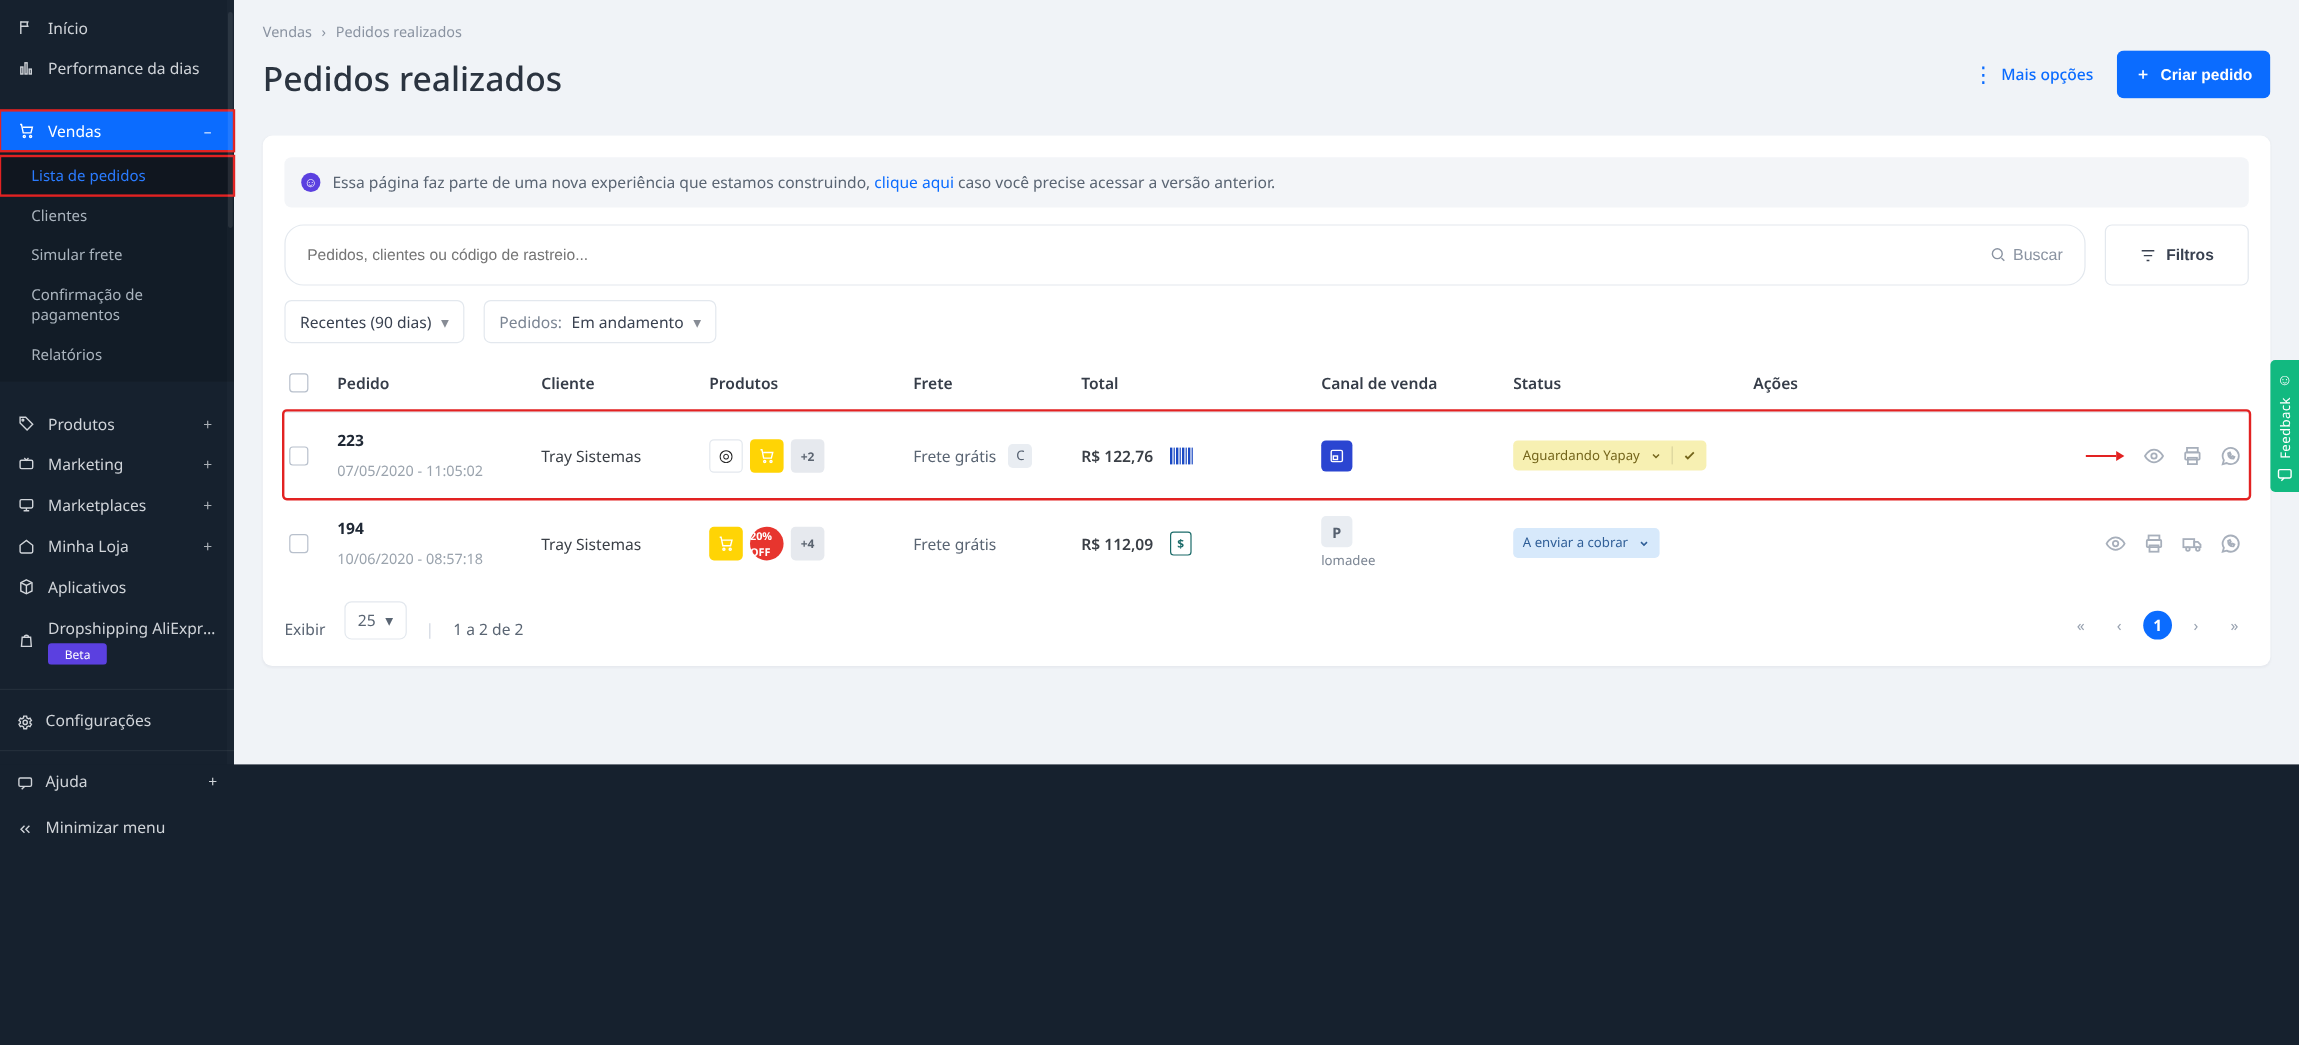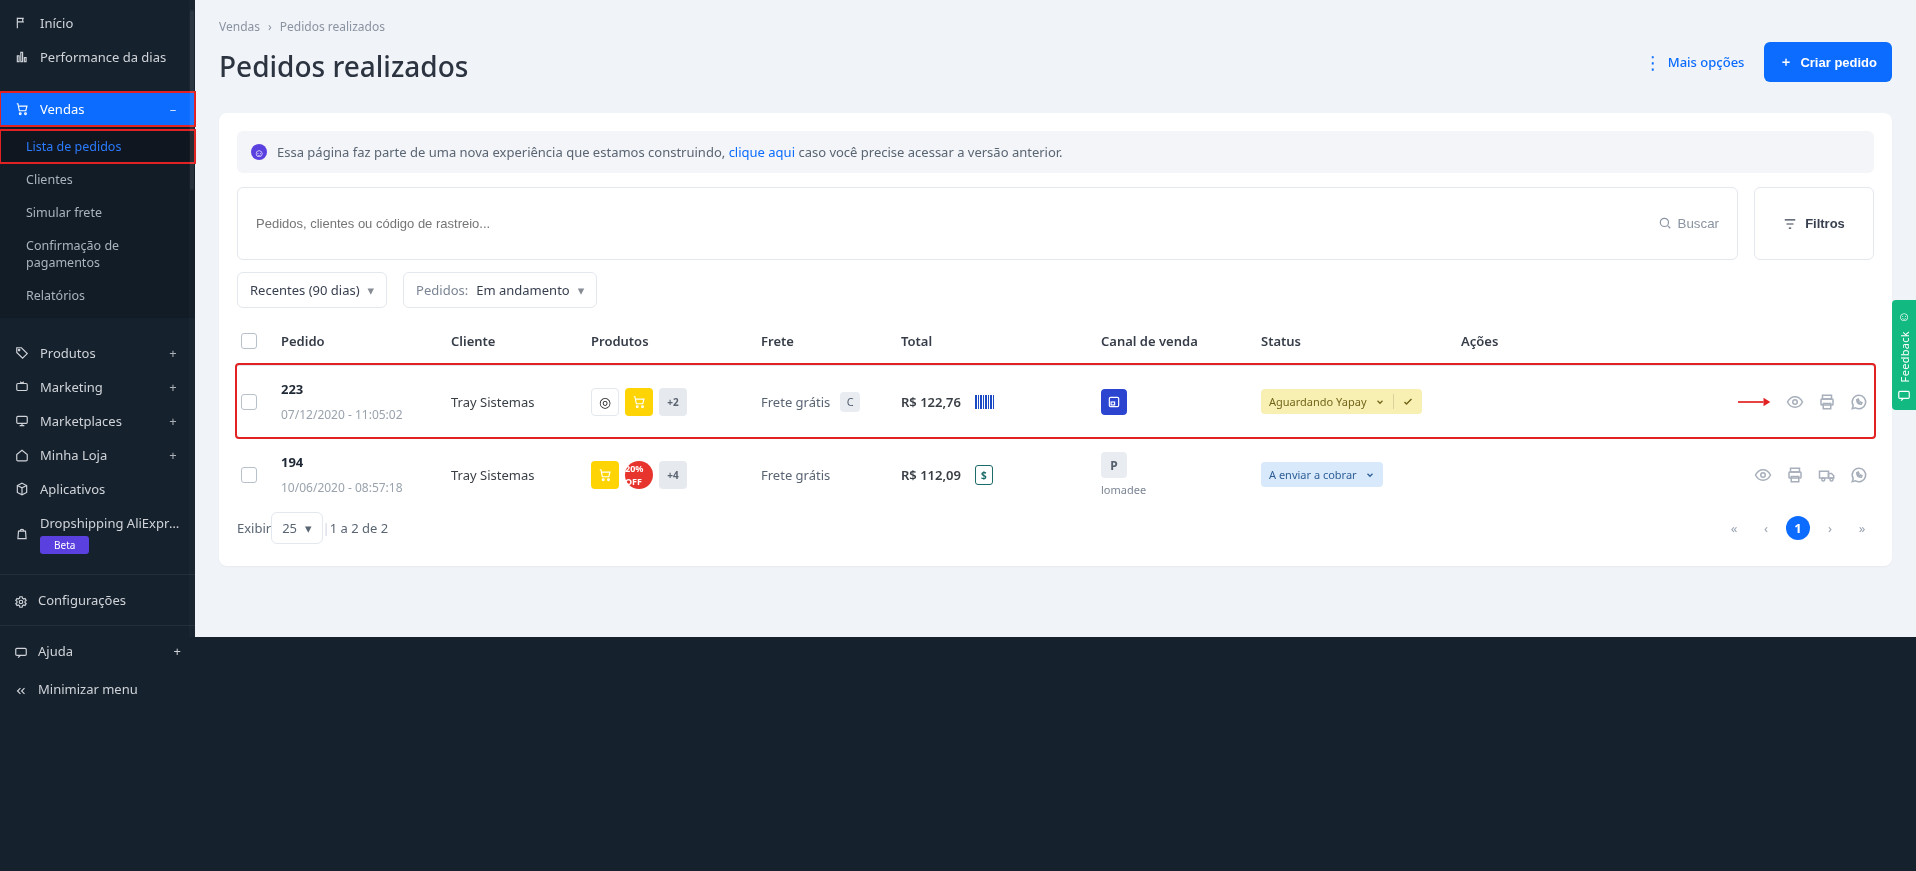--- a/index.html
+++ b/index.html
@@ -83,21 +83,21 @@
   .btn-primary{background:var(--primary);color:#fff}
   .btn-outline{background:#fff;border:1px solid var(--border);color:#394150}
 
   .card{background:var(--card);border-radius:8px;box-shadow:var(--shadow);margin:16px 24px 24px;padding:18px 18px 22px}
 
   .alert{background:#f3f5f8;border-radius:6px;padding:12px 14px;display:flex;align-items:center;gap:10px;color:#5a6573;font-size:13px}
   .alert .dot{width:16px;height:16px;border-radius:50%;background:#5b40e0;color:#fff;display:flex;align-items:center;justify-content:center;font-size:11px}
   .alert a{color:var(--primary);text-decoration:none}
 
   .search-row{display:flex;gap:16px;margin-top:14px}
-  .search-wrap{flex:1;display:flex;align-items:center;border:1px solid var(--border);border-radius:6px;background:#fff;padding:16px 12px}
+  .search-wrap{flex:1;display:flex;align-items:center;border:1px solid var(--border);border-radius:16px;background:#fff;padding:5px 12px}
   .search-wrap input{flex:1;border:0;outline:0;padding:12px 6px;font-size:13px;background:transparent}
   .search-btn{display:flex;align-items:flex-start;gap:6px;color:#8a93a1;font-weight:500;padding:8px 6px;border:0;background:transparent;cursor:pointer}
   .filter-btn{min-width:120px;justify-content:center}
 
   .toolbar{display:flex;gap:16px;margin-top:12px;align-items:center}
   .select{display:inline-flex;align-items:center;gap:8px;background:#fff;border:1px solid var(--border);border-radius:6px;padding:8px 12px;color:#394150}
   .select .prefix{color:#7b8593}
   .select .chev{opacity:.6}
 
   .table{margin-top:10px}
@@ -124,21 +124,21 @@
   .status{display:inline-flex;align-items:center;gap:8px;border-radius:4px;padding:5px 8px;font-size:11px}
   .status .sep{width:1px;align-self:stretch;background:rgba(0,0,0,.12)}
   .status.yellow{background:#f7f0b2;color:#74651b}
   .status.blue{background:#d7e9fb;color:#2f5e97}
   .actions .aicon{width:22px;height:22px;display:flex;align-items:center;justify-content:center;color:#a7afbb;border-radius:4px}
   .actions{display:flex;gap:10px;justify-content:flex-end}
 
   .row-hl{outline:2px solid #e22222;border-radius:2px}
   .arrow{display:inline-flex;align-items:center;gap:2px;color:#e22222;margin-right:2px}
 
-  .table-footer{display:flex;align-items:center;margin-top:1px;color:#5a6573}
+  .table-footer{display:flex;align-items:flex-end;gap:16px;margin-top:12px;color:#5a6573}
   .divider{color:#cfd6e0}
   .pill{display:inline-flex;align-items:center;gap:8px;border:1px solid var(--border);border-radius:6px;padding:6px 10px;background:#fff}
   .pager{margin-left:auto;display:flex;gap:8px;align-items:center;color:#98a2b0}
   .pager .pg{width:24px;height:24px;border-radius:50%;display:flex;align-items:center;justify-content:center}
   .pager .pg.current{background:var(--primary);color:#fff;font-weight:700}
 
   
   .barcode{display:inline-flex;gap:1px}
   .barcode span{width:2px;height:14px;background:#1a49c4}
   .barcode span:nth-child(2n){width:1px}
@@ -389,21 +389,21 @@
           <div class="cell">Status</div>
           <div class="cell" style="justify-content:flex-start">Ações</div>
         </div>
 
         <div class="trow row-hl">
           <div class="cell">
               <span class="ckbox"></span>
             </div>
           <div class="cell" style="flex-direction:column;align-items:flex-start">
             <span class="order-no">223</span>
-            <span class="order-dt">07/12/2020 - 11:05:02</span>
+            <span class="order-dt">07/05/2020 - 11:05:02</span>
           </div>
           <div class="cell">
               <span>Tray Sistemas</span>
             </div>
           <div class="cell">
             <div class="prod-thumbs">
               <span class="thumb white">◎</span>
               <span class="thumb yellow">
                 <svg width="14" height="14" viewBox="0 0 24 24" fill="none" stroke="#fff" stroke-width="2">
                     <circle cx="9" cy="20" r="1.5"></circle>

